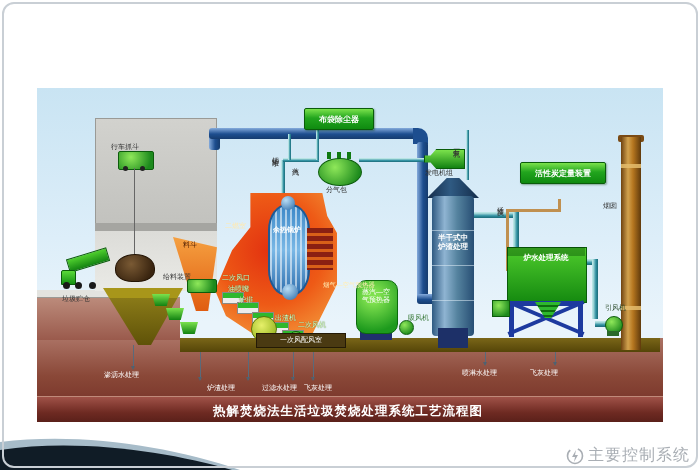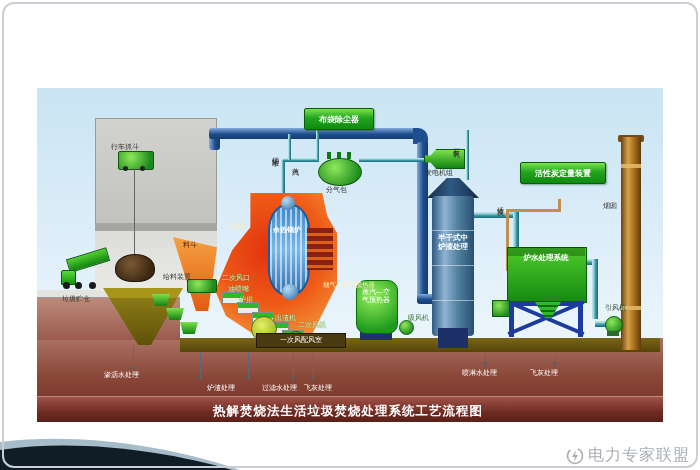--- a/index.html
+++ b/index.html
@@ -215,15 +215,15 @@
   <svg class="abs" style="left:0;bottom:0;z-index:30;" width="240" height="42" viewBox="0 0 240 42">
     <path d="M0,14 C80,4 170,18 240,42 L0,42 Z" fill="#a7bcc9"></path>
     <path d="M0,22 C80,10 170,24 232,42 L0,42 Z" fill="#101c26"></path>
   </svg>
 
   <div class="watermark">
     <svg width="18" height="18" viewBox="0 0 18 18">
       <circle cx="9" cy="9" r="7.5" fill="none" stroke="#a9aeb4" stroke-width="1.6" stroke-dasharray="30 8"></circle>
       <path d="M10,3 L6,10 L9,10 L8,15 L12,8 L9,8 Z" fill="#a9aeb4"></path>
     </svg>
-    <span>电力专家联盟</span>
+    <span>主要控制系统</span>
   </div>
 </div>
 
 </body></html>

